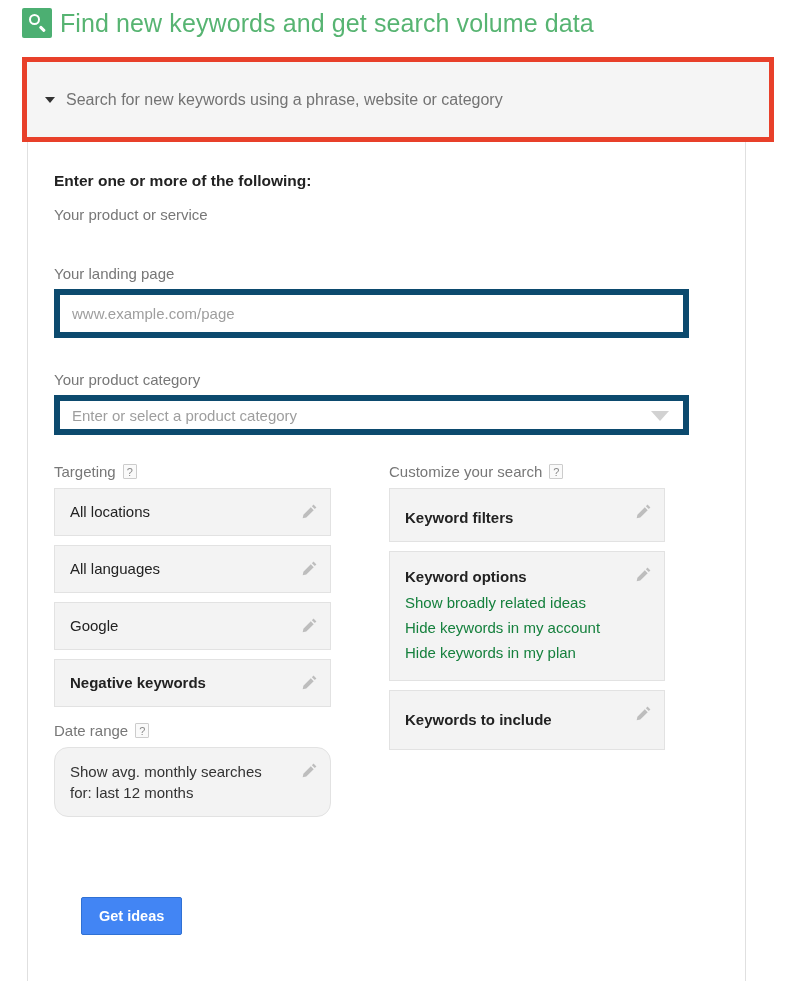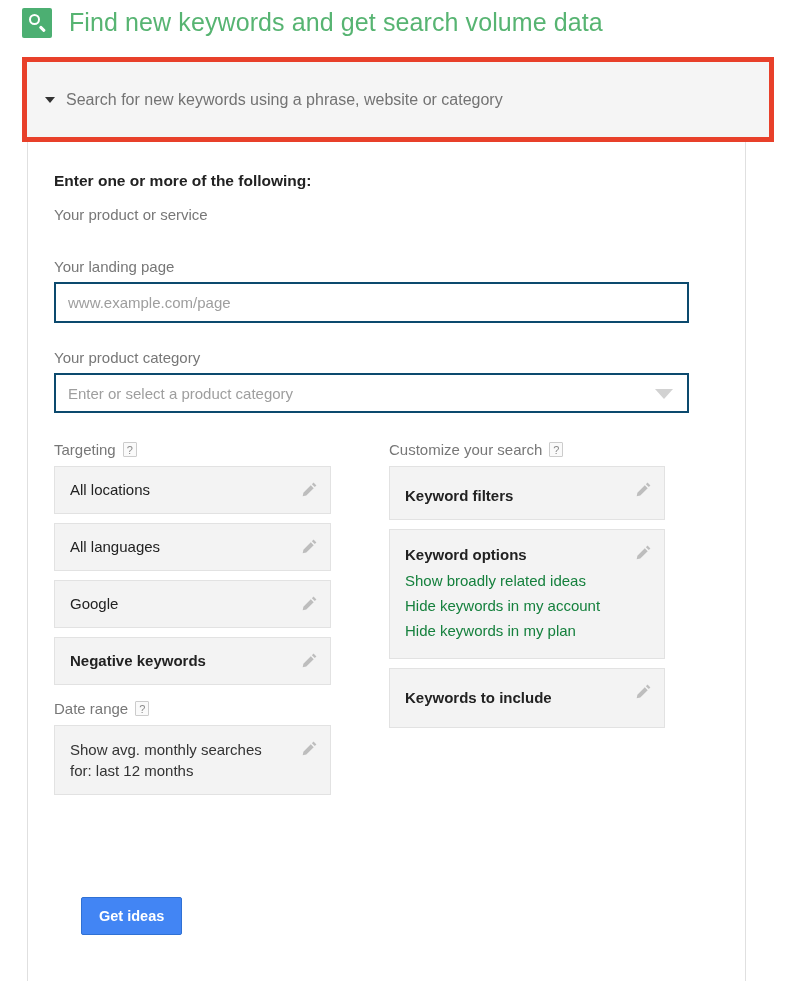--- a/index.html
+++ b/index.html
@@ -21,21 +21,22 @@
     width: 800px;
     height: 981px;
   }
 
   
   .title-row {
     position: absolute;
     left: 22px;
     top: 8px;
     display: flex;
-    gap: 17px;
+    align-items: center;
+    gap: 8px;
   }
   .kw-icon {
     width: 30px;
     height: 30px;
     background: #4caf72;
     border-radius: 2px;
     position: relative;
     flex: 0 0 auto;
   }
   .kw-icon .glass {
@@ -127,27 +128,27 @@
   .section-head {
     font-size: 15.5px;
     font-weight: bold;
     color: #222222;
     margin: 0 0 16px 0;
   }
 
   .field-label {
     font-size: 15px;
     color: #777777;
-    margin: 8px 0 7px 0;
+    margin: 15px 0 7px 0;
   }
 
   .input-box {
     box-sizing: border-box;
     width: 635px;
-    border: 2px solid #0c4a6e;
+    border: 6px solid #0c4a6e;
     background: #ffffff;
     font-family: "Liberation Sans", sans-serif;
     font-size: 15px;
     color: #333333;
     padding: 10px 12px;
   }
   .textarea-box {
     height: 62px;
     border: 1px solid #7a9ade;
     padding-top: 12px;
@@ -254,21 +255,21 @@
     color: #ffffff;
     border: 1px solid #3071d4;
     border-radius: 2px;
     font-family: "Liberation Sans", sans-serif;
     font-size: 14.5px;
     font-weight: bold;
     padding: 10px 17px;
     cursor: pointer;
   }
 
-  .date-card { width: 277px; }
+  .date-card { width: 277px; border-radius: 14px; }
 </style>
 </head>
 <body>
 
 <div class="page">
 
   <div class="title-row">
     <div class="kw-icon">
       <div class="glass"></div>
       <div class="handle"></div>

